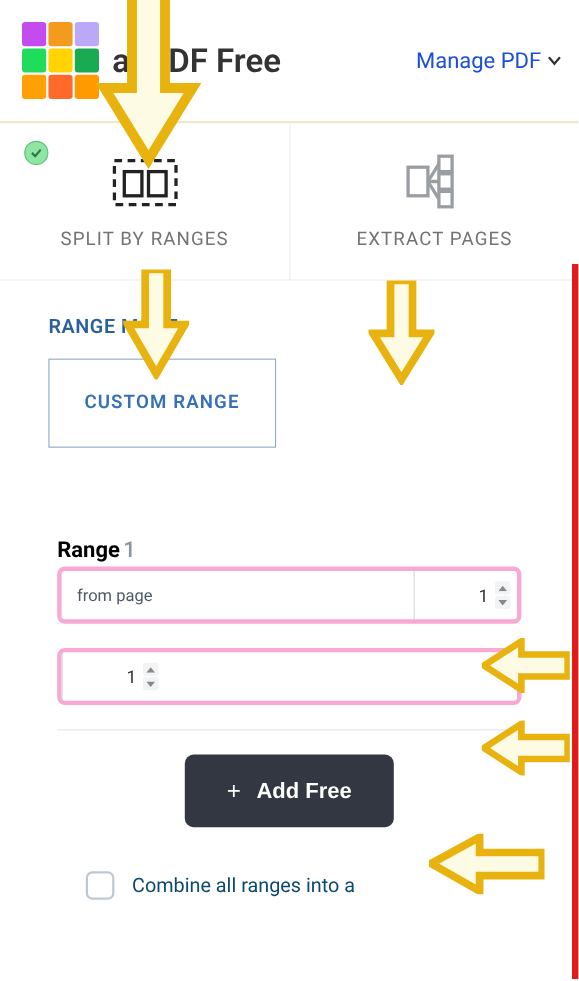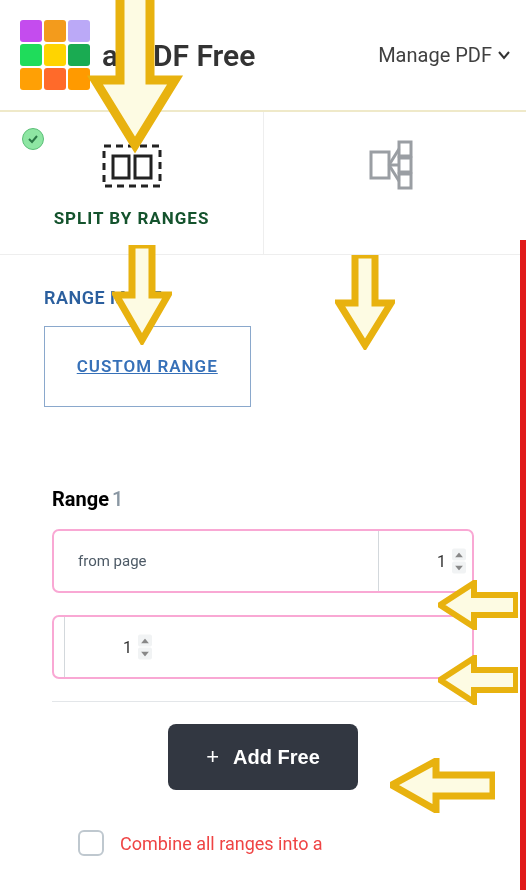--- a/index.html
+++ b/index.html
@@ -47,21 +47,21 @@
       font-size: 30px;
       font-weight: 600;
       color: #333;
     }
 
     .manage-pdf {
       display: flex;
       align-items: center;
       gap: 4px;
       font-size: 20px;
-      color: #404040;
+      color: #1d4ed8;
       cursor: pointer;
       padding-right: 4px;
     }
     .chevron-down {
       width: 16px; height: 16px;
     }
 
     .tabs {
       display: grid;
       grid-template-columns: 1fr 1fr;
@@ -71,23 +71,23 @@
       padding: 28px 0 24px;
       text-align: center;
       cursor: pointer;
       position: relative;
     }
     .tab.active { border-bottom: 2px solid transparent; }
     .tab.inactive { border-left: 1px solid #eee; }
     .tab-icon { margin: 0 auto 14px; width: 60px; height: 50px; }
     .tab-label {
       font-size: 17px;
-      font-weight: 700;
+      font-weight: 400;
       letter-spacing: 1px;
-      color: #14532d;
+      color: #737373;
     }
 
     .green-check {
       position: absolute;
       left: 22px;
       top: 128px;
       width: 22px; height: 22px;
       border-radius: 50%;
       background: #8ee6a3;
       border: 1px solid #5bbf77;
@@ -116,42 +116,40 @@
     }
     .mode-btn {
       border: 1px solid #bfc8cf;
       padding: 26px 10px;
       text-align: center;
       font-size: 17px;
       font-weight: 600;
       line-height: 1.6;
       letter-spacing: 1px;
       cursor: pointer;
-      text-decoration: underline;
     }
     .mode-btn.active { color: #3670b8; border-color: #8aa8cc; }
     .mode-btn.inactive { color: #2c2c2c; }
 
     .range-section { padding: 0 8px; }
     .range-header {
       font-size: 20px;
       font-weight: 700;
-      margin-bottom: 18px;
+      margin-bottom: 4px;
     }
     .range-header .num { color: #8a97a3; font-weight: 500; margin-left: 3px; }
 
     .range-row {
       display: flex;
-      border: 2px solid #f9a8d4;
+      border: 4px solid #f9a8d4;
       border-radius: 7px;
       overflow: hidden;
       margin-bottom: 22px;
-      height: 64px;
-      align-items: center;
-      padding-left: 10px;
+      height: 52px;
+      align-items: center;
     }
     .range-row-label {
       flex: 1;
       padding: 0 14px;
       color: #4d5a66;
       font-size: 15px;
     }
     .range-row-input {
       width: 94px;
       border-left: 1px solid #d3d8dc;
@@ -211,21 +209,21 @@
       gap: 16px;
       padding: 0 26px;
     }
     .checkbox-box {
       width: 26px; height: 26px;
       border: 2px solid #bfc8cf;
       border-radius: 6px;
     }
     .combine-label {
       font-size: 18px;
-      color: #ef4444;
+      color: #0c4a6e;
     }
 
     .red-scroll {
       position: absolute;
       right: 0;
       top: 240px;
       width: 6px;
       height: 650px;
       background: #e11a1a;
     }
@@ -281,20 +279,21 @@
   <div class="tab inactive">
     <svg class="tab-icon" viewBox="0 0 60 50">
       <rect x="6" y="12" width="18" height="26" fill="none" stroke="#9a9ea3" stroke-width="3"></rect>
       <rect x="34" y="2" width="12" height="14" fill="none" stroke="#9a9ea3" stroke-width="3"></rect>
       <rect x="34" y="18" width="12" height="14" fill="none" stroke="#9a9ea3" stroke-width="3"></rect>
       <rect x="34" y="34" width="12" height="14" fill="none" stroke="#9a9ea3" stroke-width="3"></rect>
       <line x1="24" y1="25" x2="34" y2="9" stroke="#9a9ea3" stroke-width="3"></line>
       <line x1="24" y1="25" x2="34" y2="25" stroke="#9a9ea3" stroke-width="3"></line>
       <line x1="24" y1="25" x2="34" y2="41" stroke="#9a9ea3" stroke-width="3"></line>
     </svg>
+    <div class="tab-label">EXTRACT PAGES</div>
   </div>
 </div>
 
 <div class="content">
   <div class="range-mode-label">RANGE MODE:</div>
 
   <div class="mode-buttons">
     <div class="mode-btn active">CUSTOM RANGE</div>
   </div>
 

